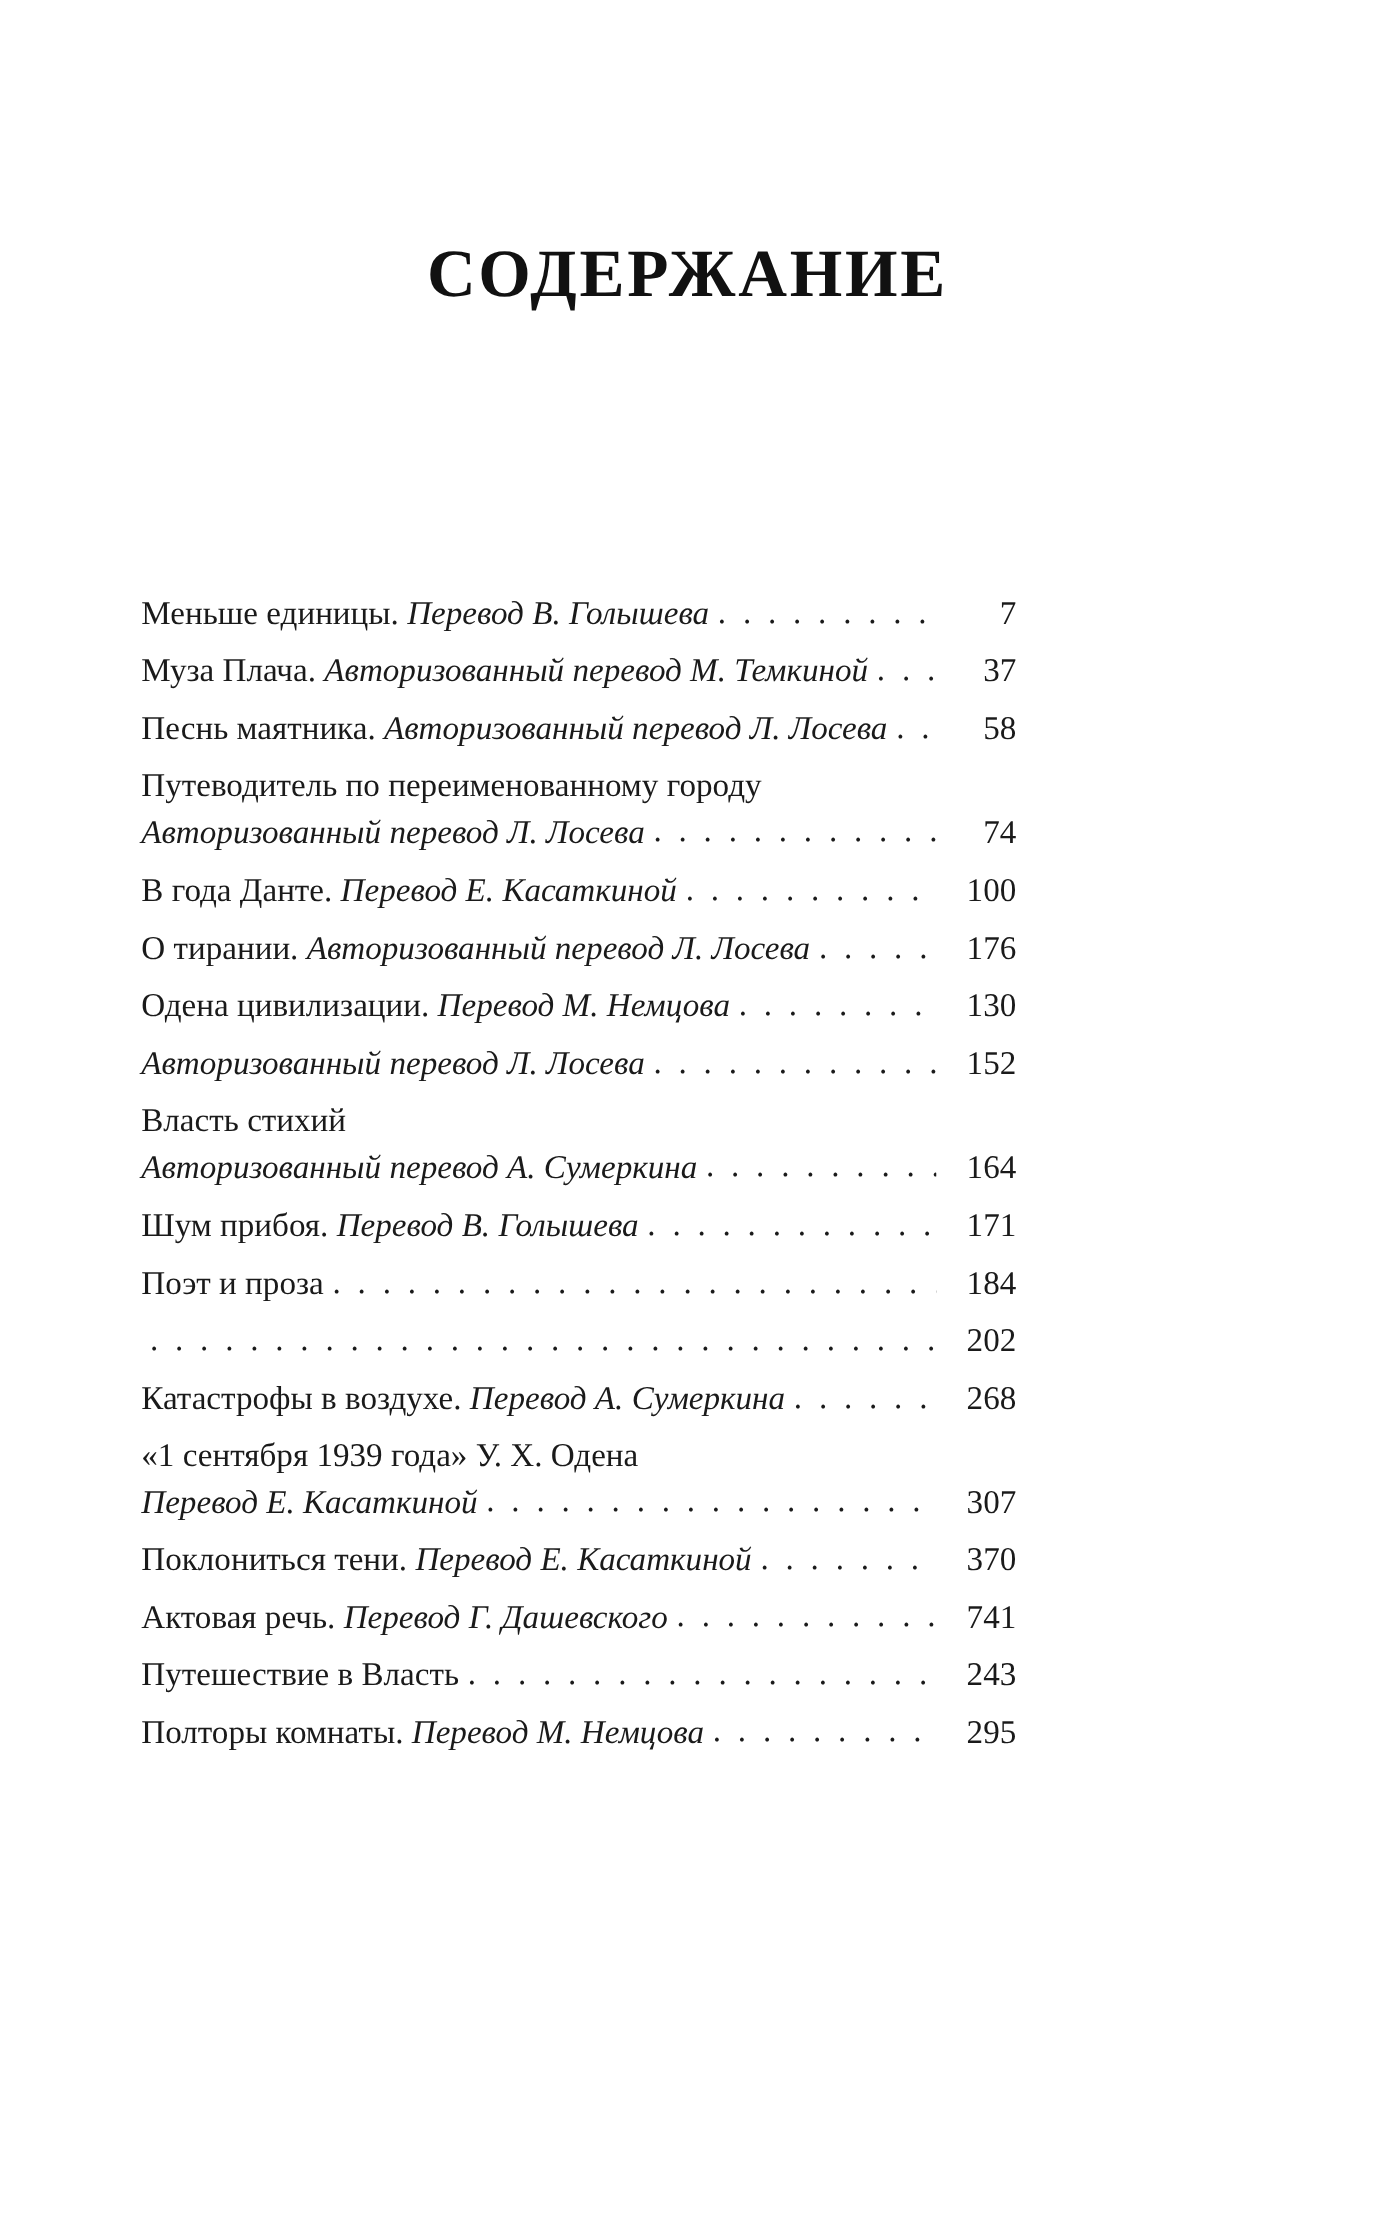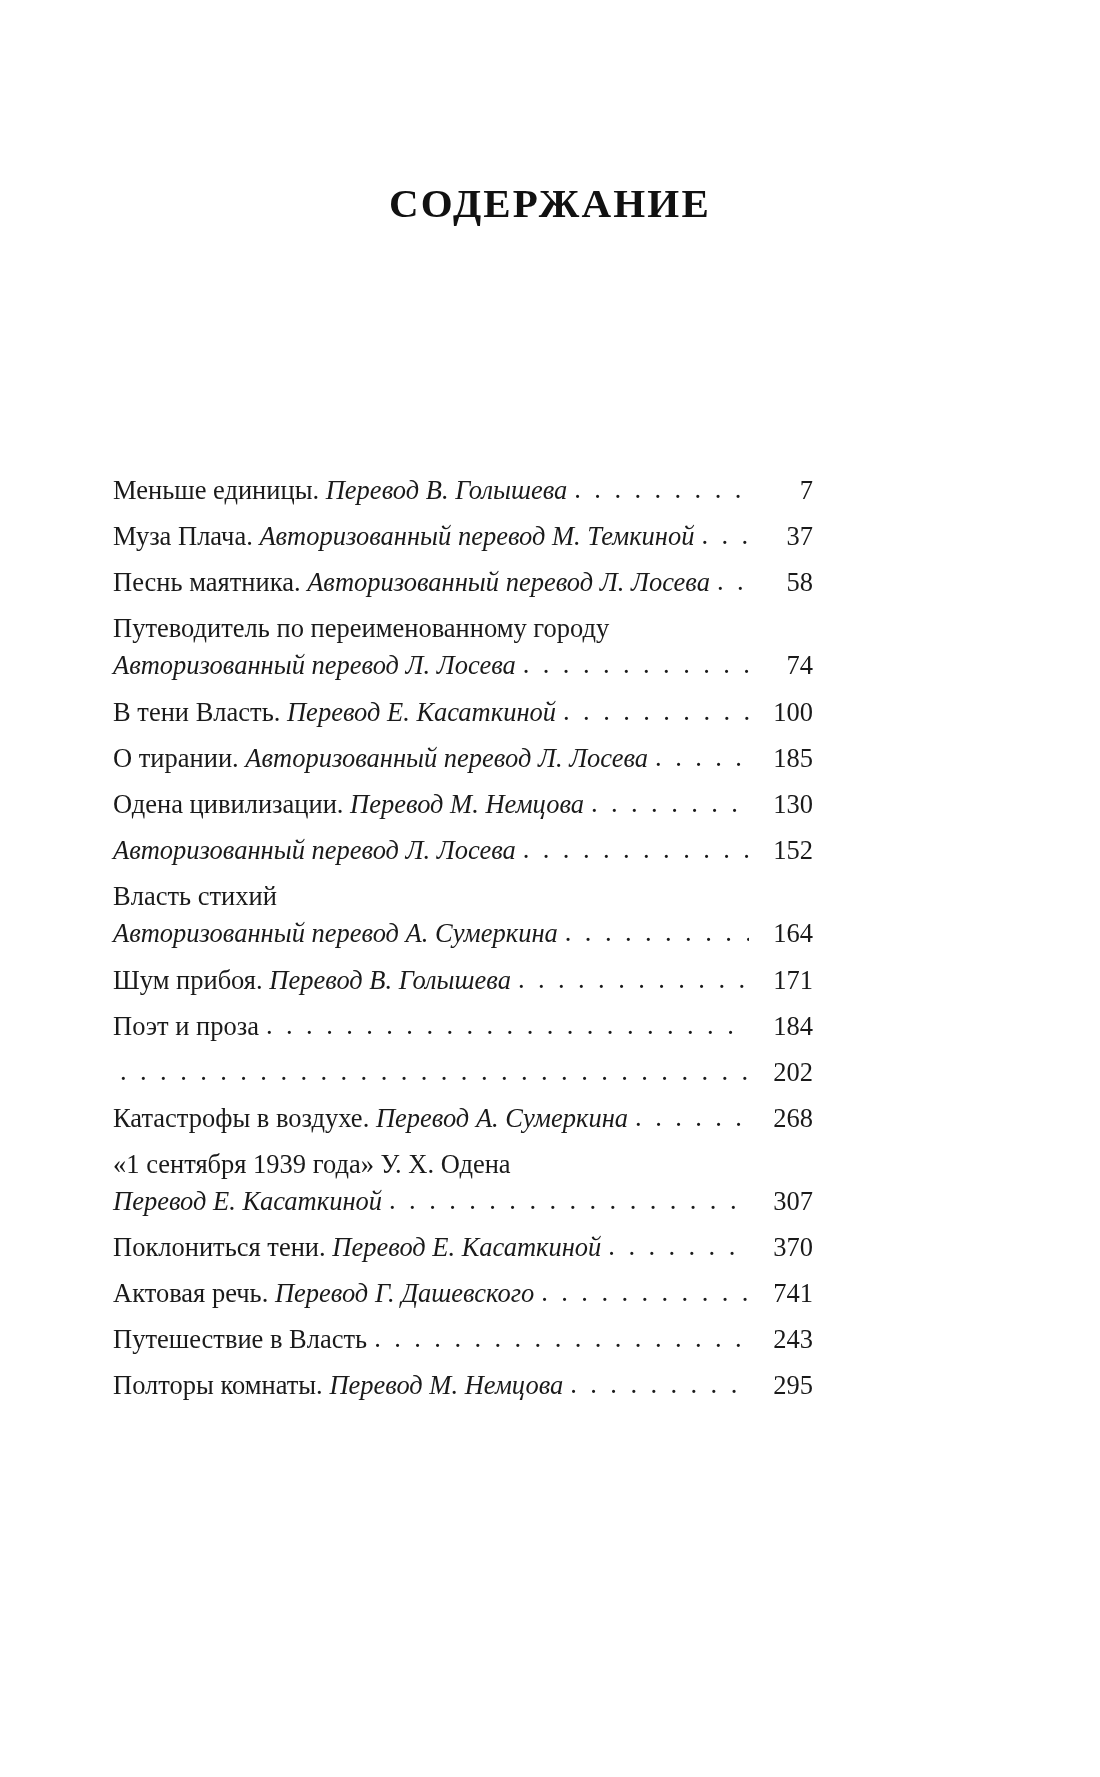--- a/index.html
+++ b/index.html
@@ -24,21 +24,21 @@
     background: #ffffff;
   }
 
   
   .toc-title {
     position: absolute;
     left: 0;
     right: 0;
     top: 152px;
     text-align: center;
-    font-size: 41px;
+    font-size: 54px;
     font-weight: bold;
     letter-spacing: 2.2px;
     color: #111111;
     font-family: "Liberation Serif", "DejaVu Serif", serif;
   }
 
   
   .toc-list {
     position: absolute;
     left: 113px;
@@ -131,30 +131,30 @@
       <div class="toc-entry">
         <div class="toc-line headline">Путеводитель по переименованному городу</div>
         <div class="toc-line">
           <span class="txt"><span class="trans-part">Авторизованный перевод Л. Лосева</span></span>
           <span class="leader">. . . . . . . . . . . . . . . . . . . . . . . . . . . . . . . . . . . . . . . . . . . . . . . . . . . . . . . . . . . . . . . . . . . . . . . . . . . . . . . . . . . . . . . . . . . . . . . . . . . . . . . . . . . . . . . . . . . . . . . . . . . . . . . . . . . . . . . . . . . . . . . . . . . . . . . . . . . . . . . . . . . . . . . . . . . . . . . . . . . . . . . . . . . . . . . . . . . . . . . .</span>
           <span class="pageno">74</span>
         </div>
       </div>
       <div class="toc-entry tight">
         <div class="toc-line">
-          <span class="txt"><span class="title-part">В тени Власть.</span> <span class="trans-part">Перевод Е. Касаткиной</span></span>
+          <span class="txt"><span class="title-part">В года Данте.</span> <span class="trans-part">Перевод Е. Касаткиной</span></span>
           <span class="leader">. . . . . . . . . . . . . . . . . . . . . . . . . . . . . . . . . . . . . . . . . . . . . . . . . . . . . . . . . . . . . . . . . . . . . . . . . . . . . . . . . . . . . . . . . . . . . . . . . . . . . . . . . . . . . . . . . . . . . . . . . . . . . . . . . . . . . . . . . . . . . . . . . . . . . . . . . . . . . . . . . . . . . . . . . . . . . . . . . . . . . . . . . . . . . . . . . . . . . . . .</span>
           <span class="pageno">100</span>
         </div>
       </div>
       <div class="toc-entry tight">
         <div class="toc-line">
           <span class="txt"><span class="title-part">О тирании.</span> <span class="trans-part">Авторизованный перевод Л. Лосева</span></span>
           <span class="leader">. . . . . . . . . . . . . . . . . . . . . . . . . . . . . . . . . . . . . . . . . . . . . . . . . . . . . . . . . . . . . . . . . . . . . . . . . . . . . . . . . . . . . . . . . . . . . . . . . . . . . . . . . . . . . . . . . . . . . . . . . . . . . . . . . . . . . . . . . . . . . . . . . . . . . . . . . . . . . . . . . . . . . . . . . . . . . . . . . . . . . . . . . . . . . . . . . . . . . . . .</span>
-          <span class="pageno">185</span>
+          <span class="pageno">176</span>
         </div>
       </div>
       <div class="toc-entry tight">
         <div class="toc-line">
           <span class="txt"><span class="title-part">Одена цивилизации.</span> <span class="trans-part">Перевод М. Немцова</span></span>
           <span class="leader">. . . . . . . . . . . . . . . . . . . . . . . . . . . . . . . . . . . . . . . . . . . . . . . . . . . . . . . . . . . . . . . . . . . . . . . . . . . . . . . . . . . . . . . . . . . . . . . . . . . . . . . . . . . . . . . . . . . . . . . . . . . . . . . . . . . . . . . . . . . . . . . . . . . . . . . . . . . . . . . . . . . . . . . . . . . . . . . . . . . . . . . . . . . . . . . . . . . . . . . .</span>
           <span class="pageno">130</span>
         </div>
       </div>
       <div class="toc-entry">

